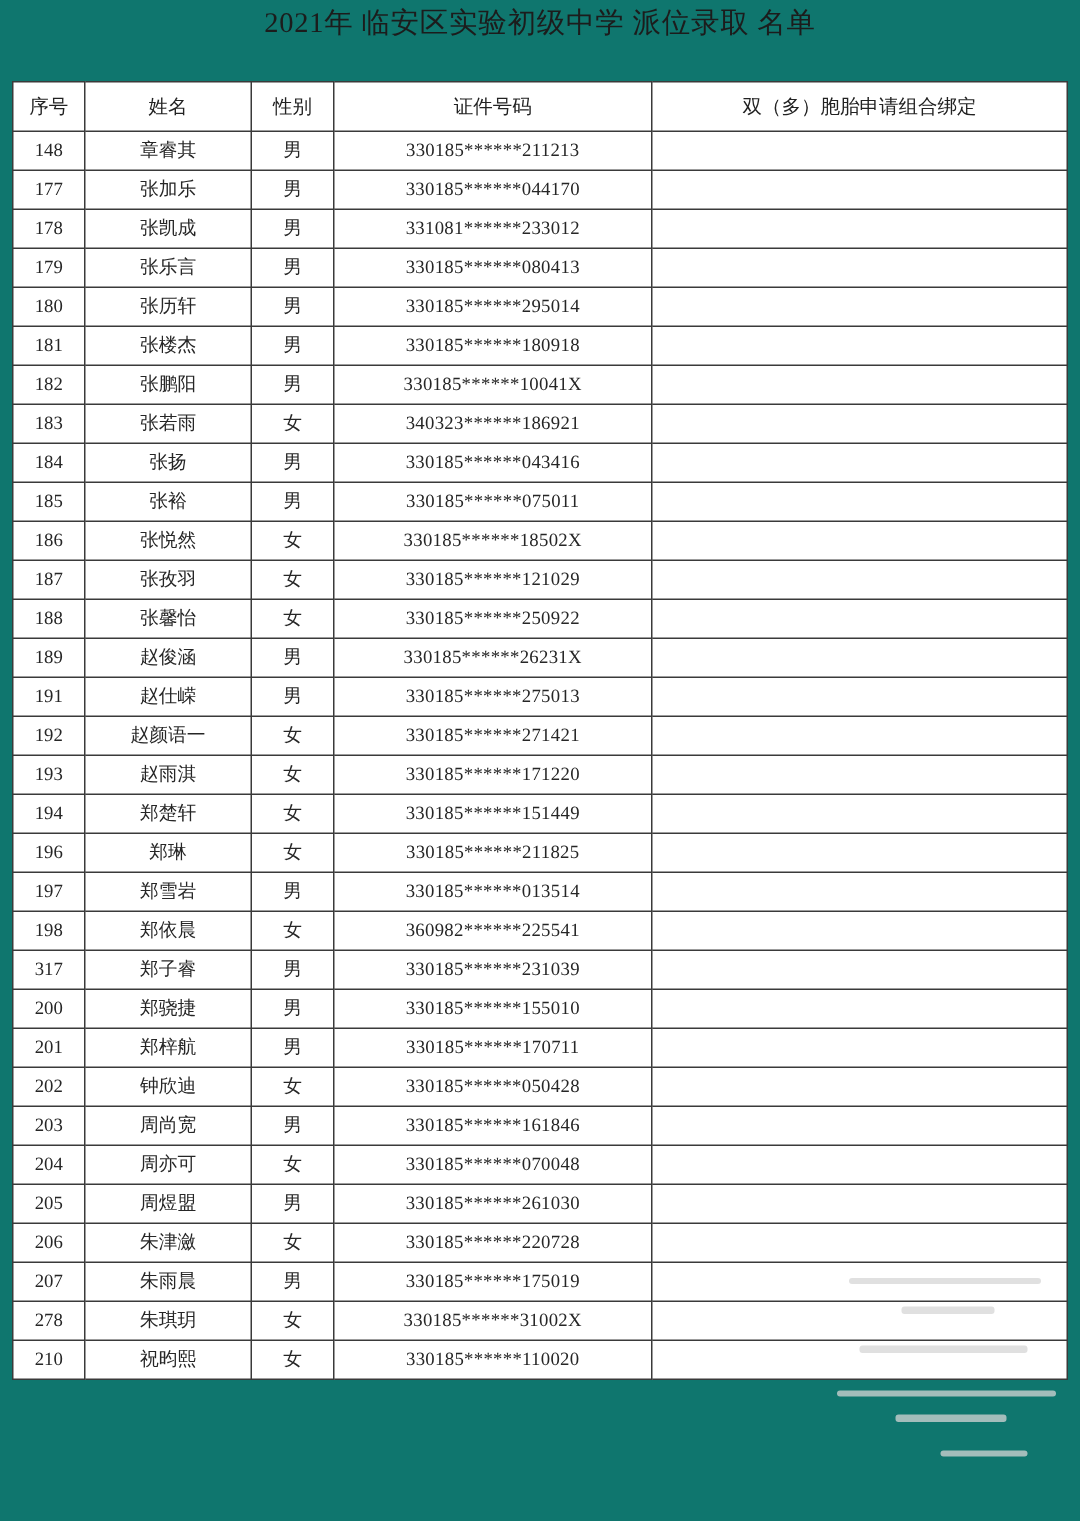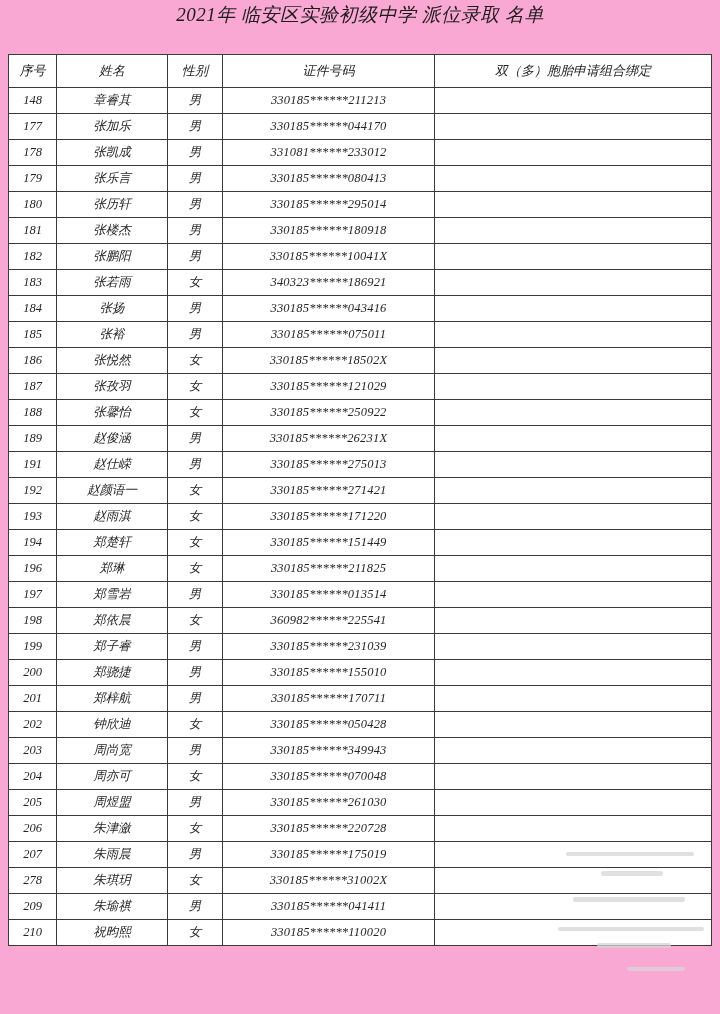--- a/index.html
+++ b/index.html
@@ -1,23 +1,22 @@
 <!DOCTYPE html>
 <html><head>
 <meta charset="utf-8">
 <style>
   html,body{margin:0;padding:0;background:#ffffff;}
   .page{
     position:relative;
     width:720px;height:1014px;
-    background:#f9a8d4;
+    background:#0f766e;
     font-family:"Liberation Serif","DejaVu Serif",serif;
     color:#2b2b2b;
     overflow:hidden;
-    font-style:italic;
   }
   .title{
     position:absolute;top:0;left:0;width:100%;
     margin:0;padding-top:2px;
     text-align:center;
     font-size:19px;
     font-weight:500;
     letter-spacing:0.5px;
     color:#1c1c1c;
   }
@@ -236,21 +235,21 @@
 
   <tr>
     <td class="c-no">198</td>
     <td class="c-name">郑依晨</td>
     <td class="c-gender">女</td>
     <td class="c-id">360982******225541</td>
     <td class="c-twin"></td>
   </tr>
 
   <tr>
-    <td class="c-no">199</td>
+    <td class="c-no">317</td>
     <td class="c-name">郑子睿</td>
     <td class="c-gender">男</td>
     <td class="c-id">330185******231039</td>
     <td class="c-twin"></td>
   </tr>
 
   <tr>
     <td class="c-no">200</td>
     <td class="c-name">郑骁捷</td>
     <td class="c-gender">男</td>
@@ -271,21 +270,21 @@
     <td class="c-name">钟欣迪</td>
     <td class="c-gender">女</td>
     <td class="c-id">330185******050428</td>
     <td class="c-twin"></td>
   </tr>
 
   <tr>
     <td class="c-no">203</td>
     <td class="c-name">周尚宽</td>
     <td class="c-gender">男</td>
-    <td class="c-id">330185******349943</td>
+    <td class="c-id">330185******161846</td>
     <td class="c-twin"></td>
   </tr>
 
   <tr>
     <td class="c-no">204</td>
     <td class="c-name">周亦可</td>
     <td class="c-gender">女</td>
     <td class="c-id">330185******070048</td>
     <td class="c-twin"></td>
   </tr>
@@ -315,27 +314,20 @@
   </tr>
 
   <tr>
     <td class="c-no">278</td>
     <td class="c-name">朱琪玥</td>
     <td class="c-gender">女</td>
     <td class="c-id">330185******31002X</td>
     <td class="c-twin"></td>
   </tr>
 
-  <tr>
-    <td class="c-no">209</td>
-    <td class="c-name">朱瑜祺</td>
-    <td class="c-gender">男</td>
-    <td class="c-id">330185******041411</td>
-    <td class="c-twin"></td>
-  </tr>
 
   <tr>
     <td class="c-no">210</td>
     <td class="c-name">祝昀熙</td>
     <td class="c-gender">女</td>
     <td class="c-id">330185******110020</td>
     <td class="c-twin"></td>
   </tr>
 </tbody>
   </table>

